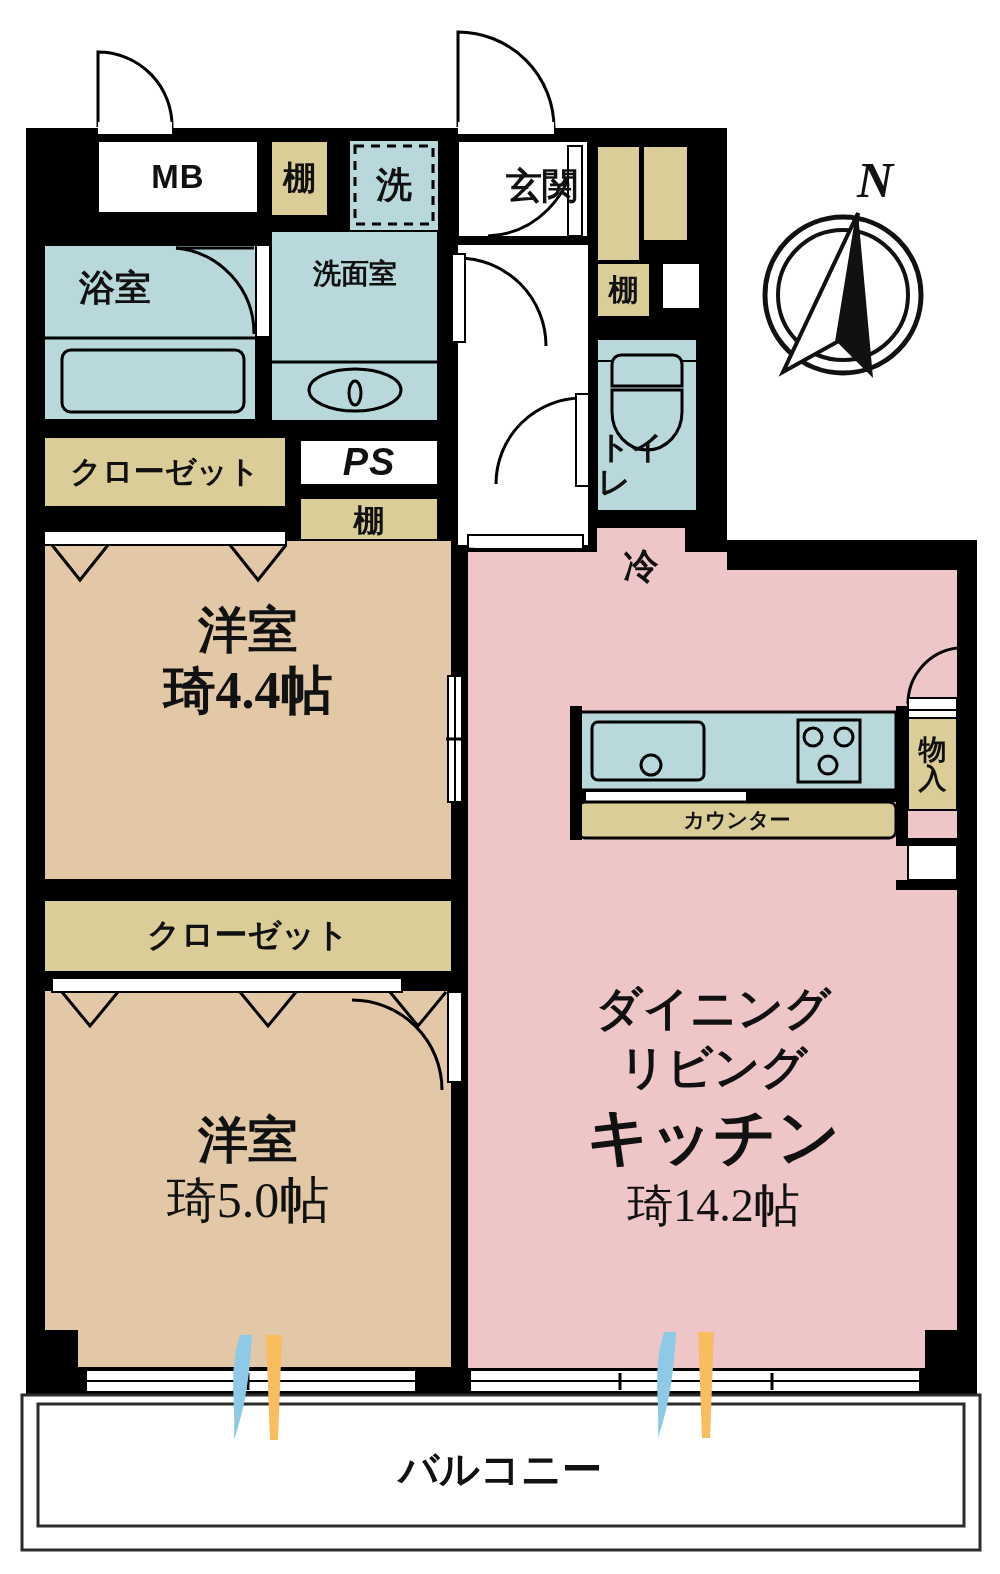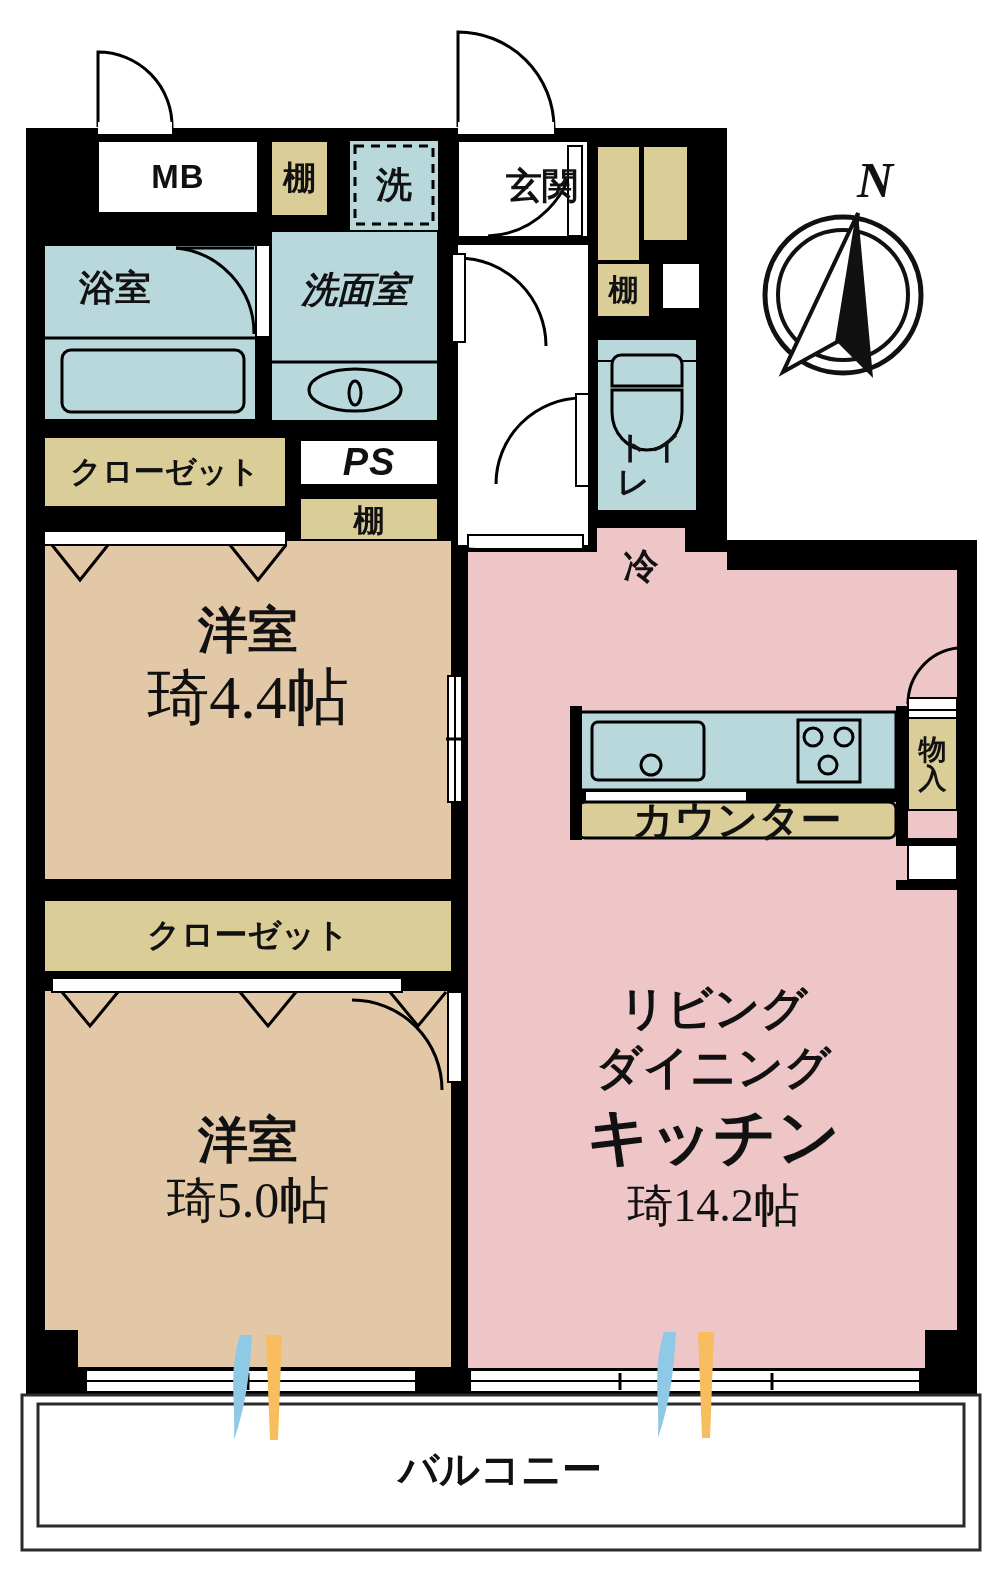--- a/index.html
+++ b/index.html
@@ -193,56 +193,56 @@
 </svg>
 
 <div class="lbl sans" style="left:98px;top:141px;width:160px;height:72px;font-size:33px;letter-spacing:1px;">MB</div>
 
 <div class="lbl" style="left:271px;top:141px;width:57px;height:75px;font-size:33px;">棚</div>
 
 <div class="lbl" style="left:352px;top:145px;width:84px;height:80px;font-size:36px;">洗</div>
 
 <div class="lbl" style="left:50px;top:252px;width:130px;height:72px;font-size:36px;">浴室</div>
 
-<div class="lbl" style="left:276px;top:255px;width:158px;height:70px;font-size:36px;font-style:italic;">洗面室</div>
+<div class="lbl" style="left:276px;top:239px;width:158px;height:70px;font-size:28px;">洗面室</div>
 
 <div class="lbl" style="left:486px;top:150px;width:112px;height:72px;font-size:36px;">玄関</div>
 
 <div class="lbl" style="left:597px;top:263px;width:53px;height:54px;font-size:30px;">棚</div>
 
-<div class="lbl" style="left:598px;top:436px;width:98px;height:58px;font-size:32px;margin-left:19px;">トイレ</div>
+<div class="lbl" style="left:598px;top:436px;width:98px;height:58px;font-size:32px;">トイレ</div>
 
 <div class="lbl" style="left:602px;top:534px;width:78px;height:66px;font-size:35px;">冷</div>
 
 <div class="lbl sans" style="left:300px;top:440px;width:138px;height:45px;font-size:38px;letter-spacing:1px;font-style:italic;">PS</div>
 
 <div class="lbl" style="left:300px;top:498px;width:138px;height:46px;font-size:31px;">棚</div>
 
 <div class="lbl" style="left:44px;top:437px;width:242px;height:70px;font-size:31px;">クローゼット</div>
 
 <div class="lbl" style="left:44px;top:900px;width:408px;height:72px;font-size:33px;">クローゼット</div>
 
 <div style="position:absolute;left:44px;top:600px;width:408px;text-align:center;">
   <div style="font-size:50px;font-weight:700;line-height:1.2;color:#111;">洋室</div>
-  <div style="font-size:62px;font-weight:400;line-height:1.2;color:#111;">琦4.4帖</div>
+  <div style="font-size:52px;font-weight:700;line-height:1.2;color:#111;">琦4.4帖</div>
 </div>
 
 <div style="position:absolute;left:44px;top:1110px;width:408px;text-align:center;">
   <div style="font-size:50px;font-weight:700;line-height:1.2;color:#111;">洋室</div>
   <div style="font-size:50px;font-weight:400;line-height:1.2;color:#111;">琦5.0帖</div>
 </div>
 
 <div style="position:absolute;left:470px;top:980px;width:487px;text-align:center;">
+  <div style="font-size:46px;font-weight:700;line-height:1.28;color:#111;">ダイニング</div>
   <div style="font-size:46px;font-weight:700;line-height:1.28;color:#111;">リビング</div>
-  <div style="font-size:46px;font-weight:700;line-height:1.28;color:#111;">ダイニング</div>
   <div style="font-size:62px;font-weight:700;line-height:1.28;color:#111;">キッチン</div>
   <div style="font-size:46px;font-weight:400;line-height:1.28;color:#111;">琦14.2帖</div>
 </div>
 
-<div class="lbl" style="left:578px;top:802px;width:318px;height:36px;font-size:41px;">カウンター</div>
+<div class="lbl" style="left:578px;top:802px;width:318px;height:36px;font-size:21px;">カウンター</div>
 
 <div class="lbl" style="left:908px;top:718px;width:49px;height:92px;font-size:28px;flex-direction:column;line-height:1.05;">
   <span>物</span>
   <span>入</span>
 </div>
 
 <div class="lbl" style="left:300px;top:1440px;width:400px;height:60px;font-size:40px;">バルコニー</div>
 
 <div class="lbl" style="left:845px;top:150px;width:60px;height:60px;font-size:50px;font-style:italic;">N</div>
 

